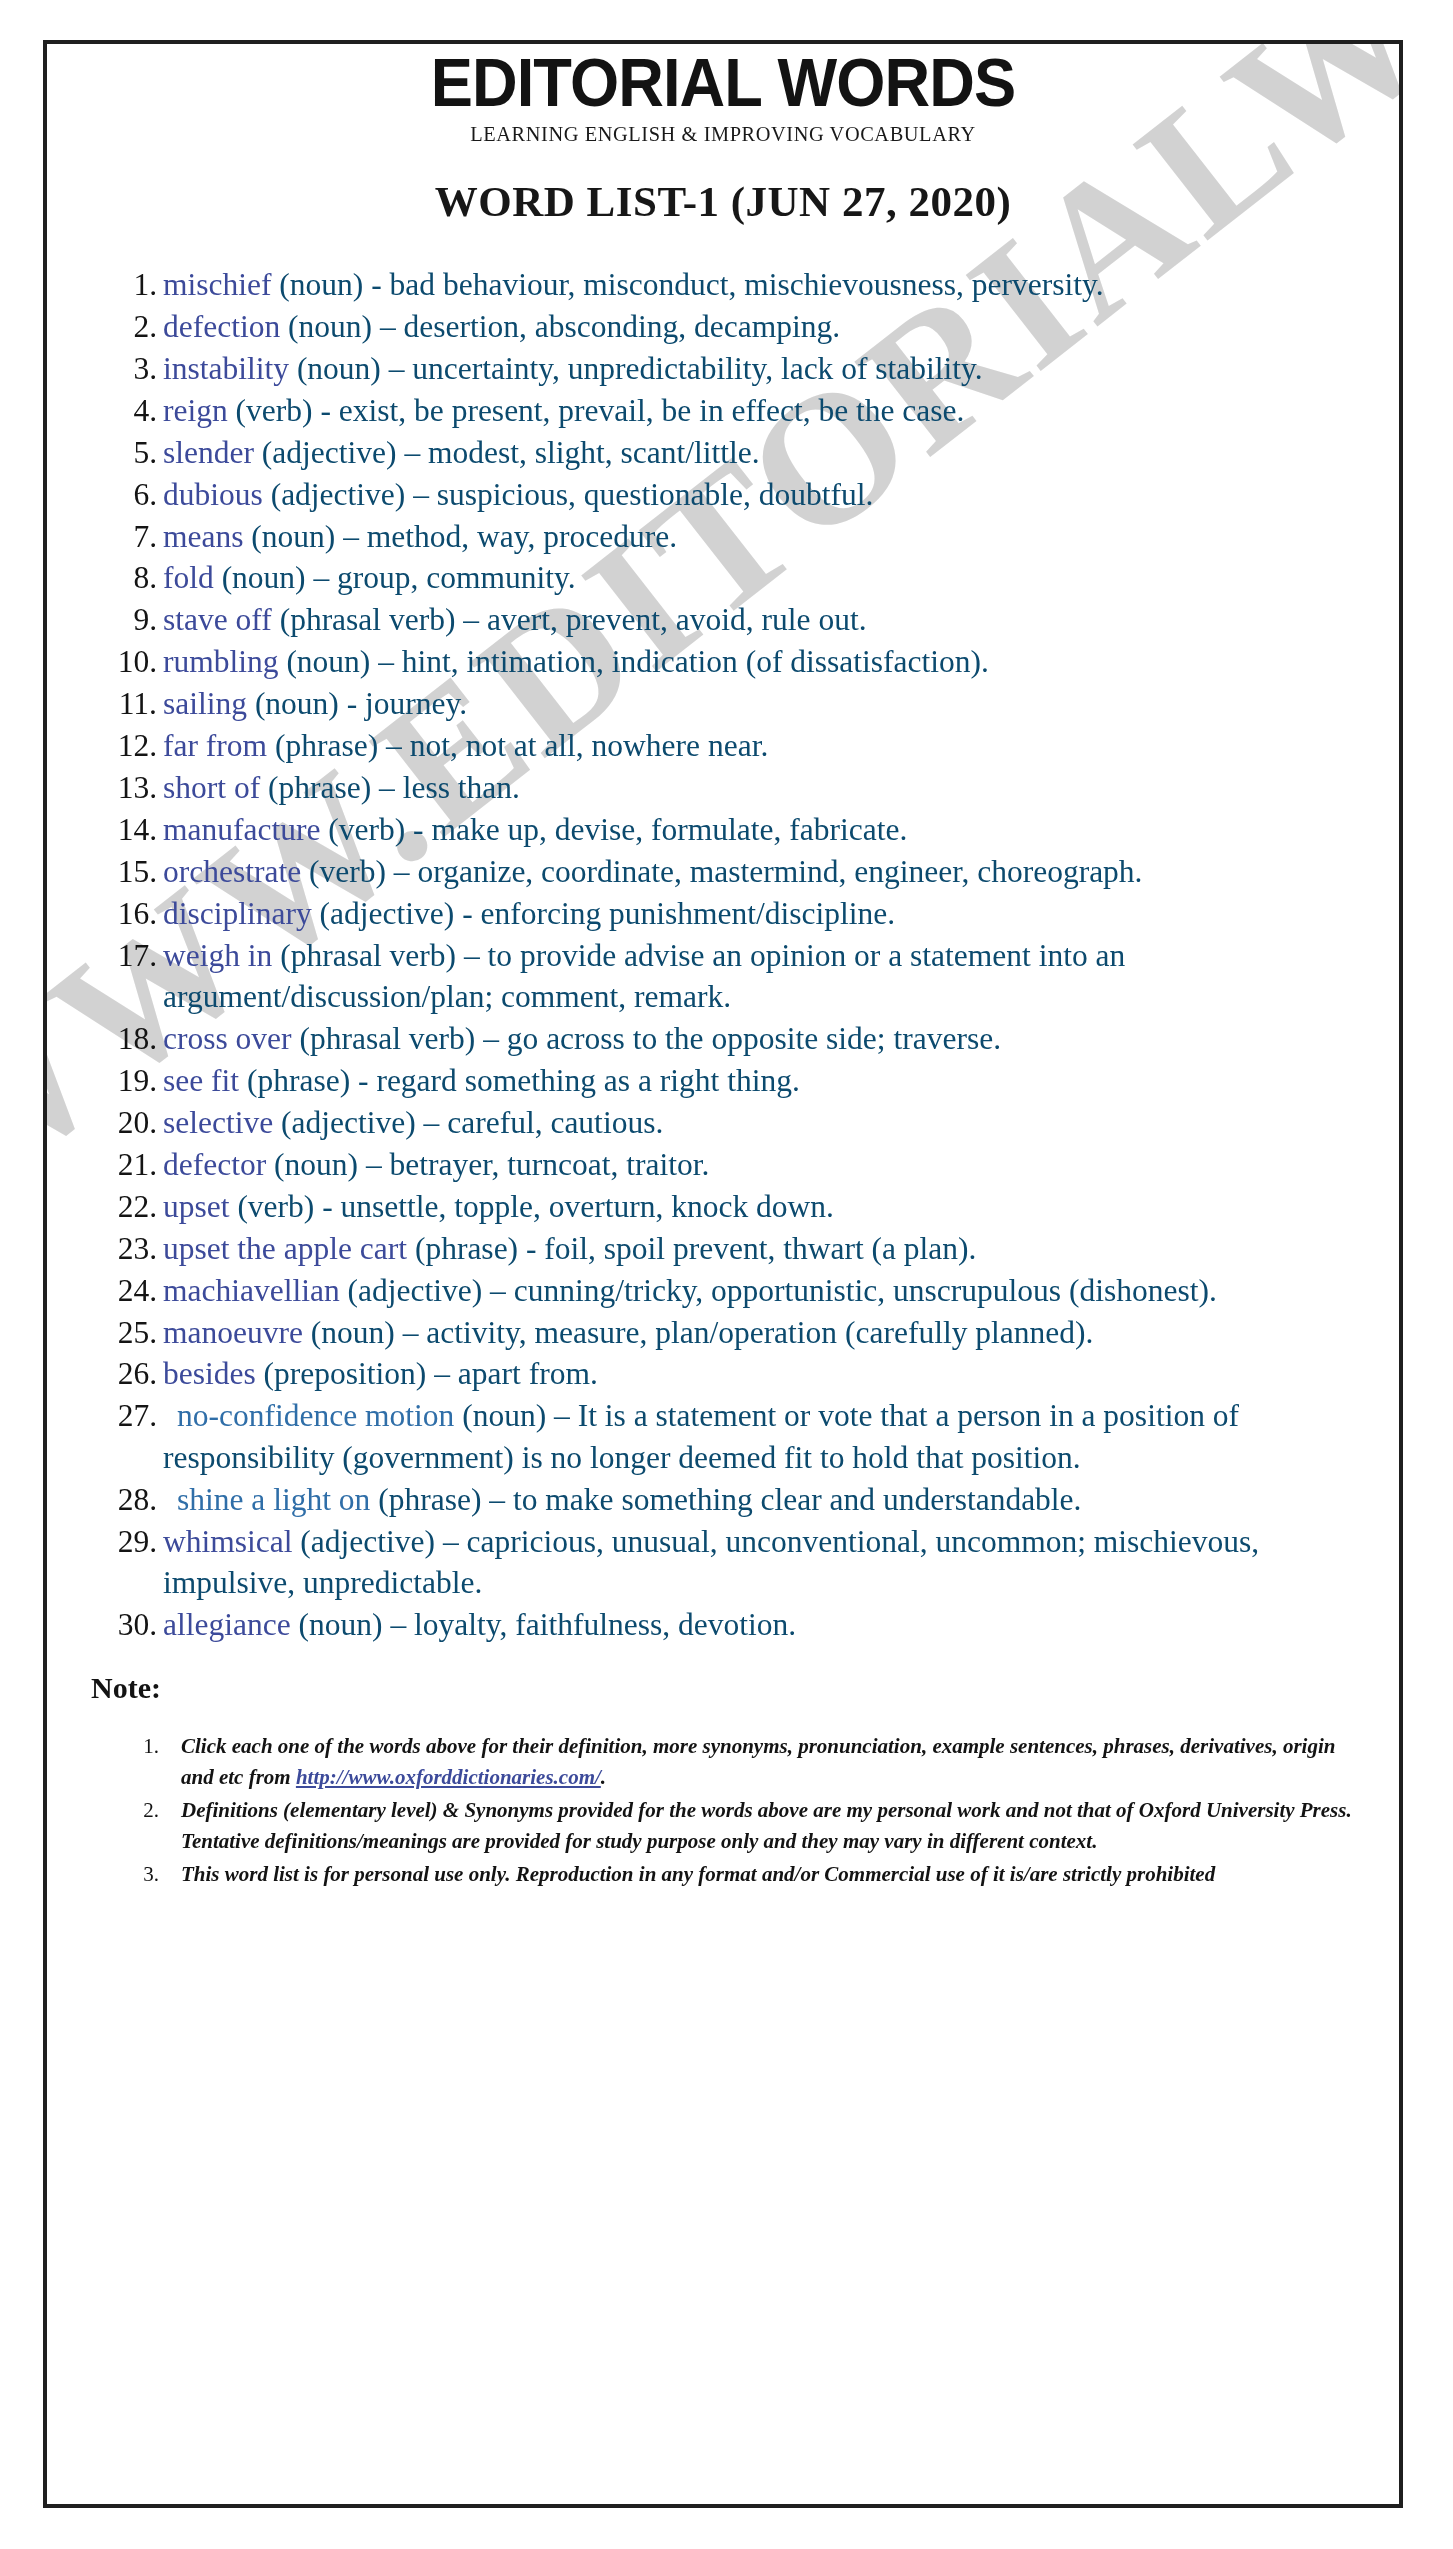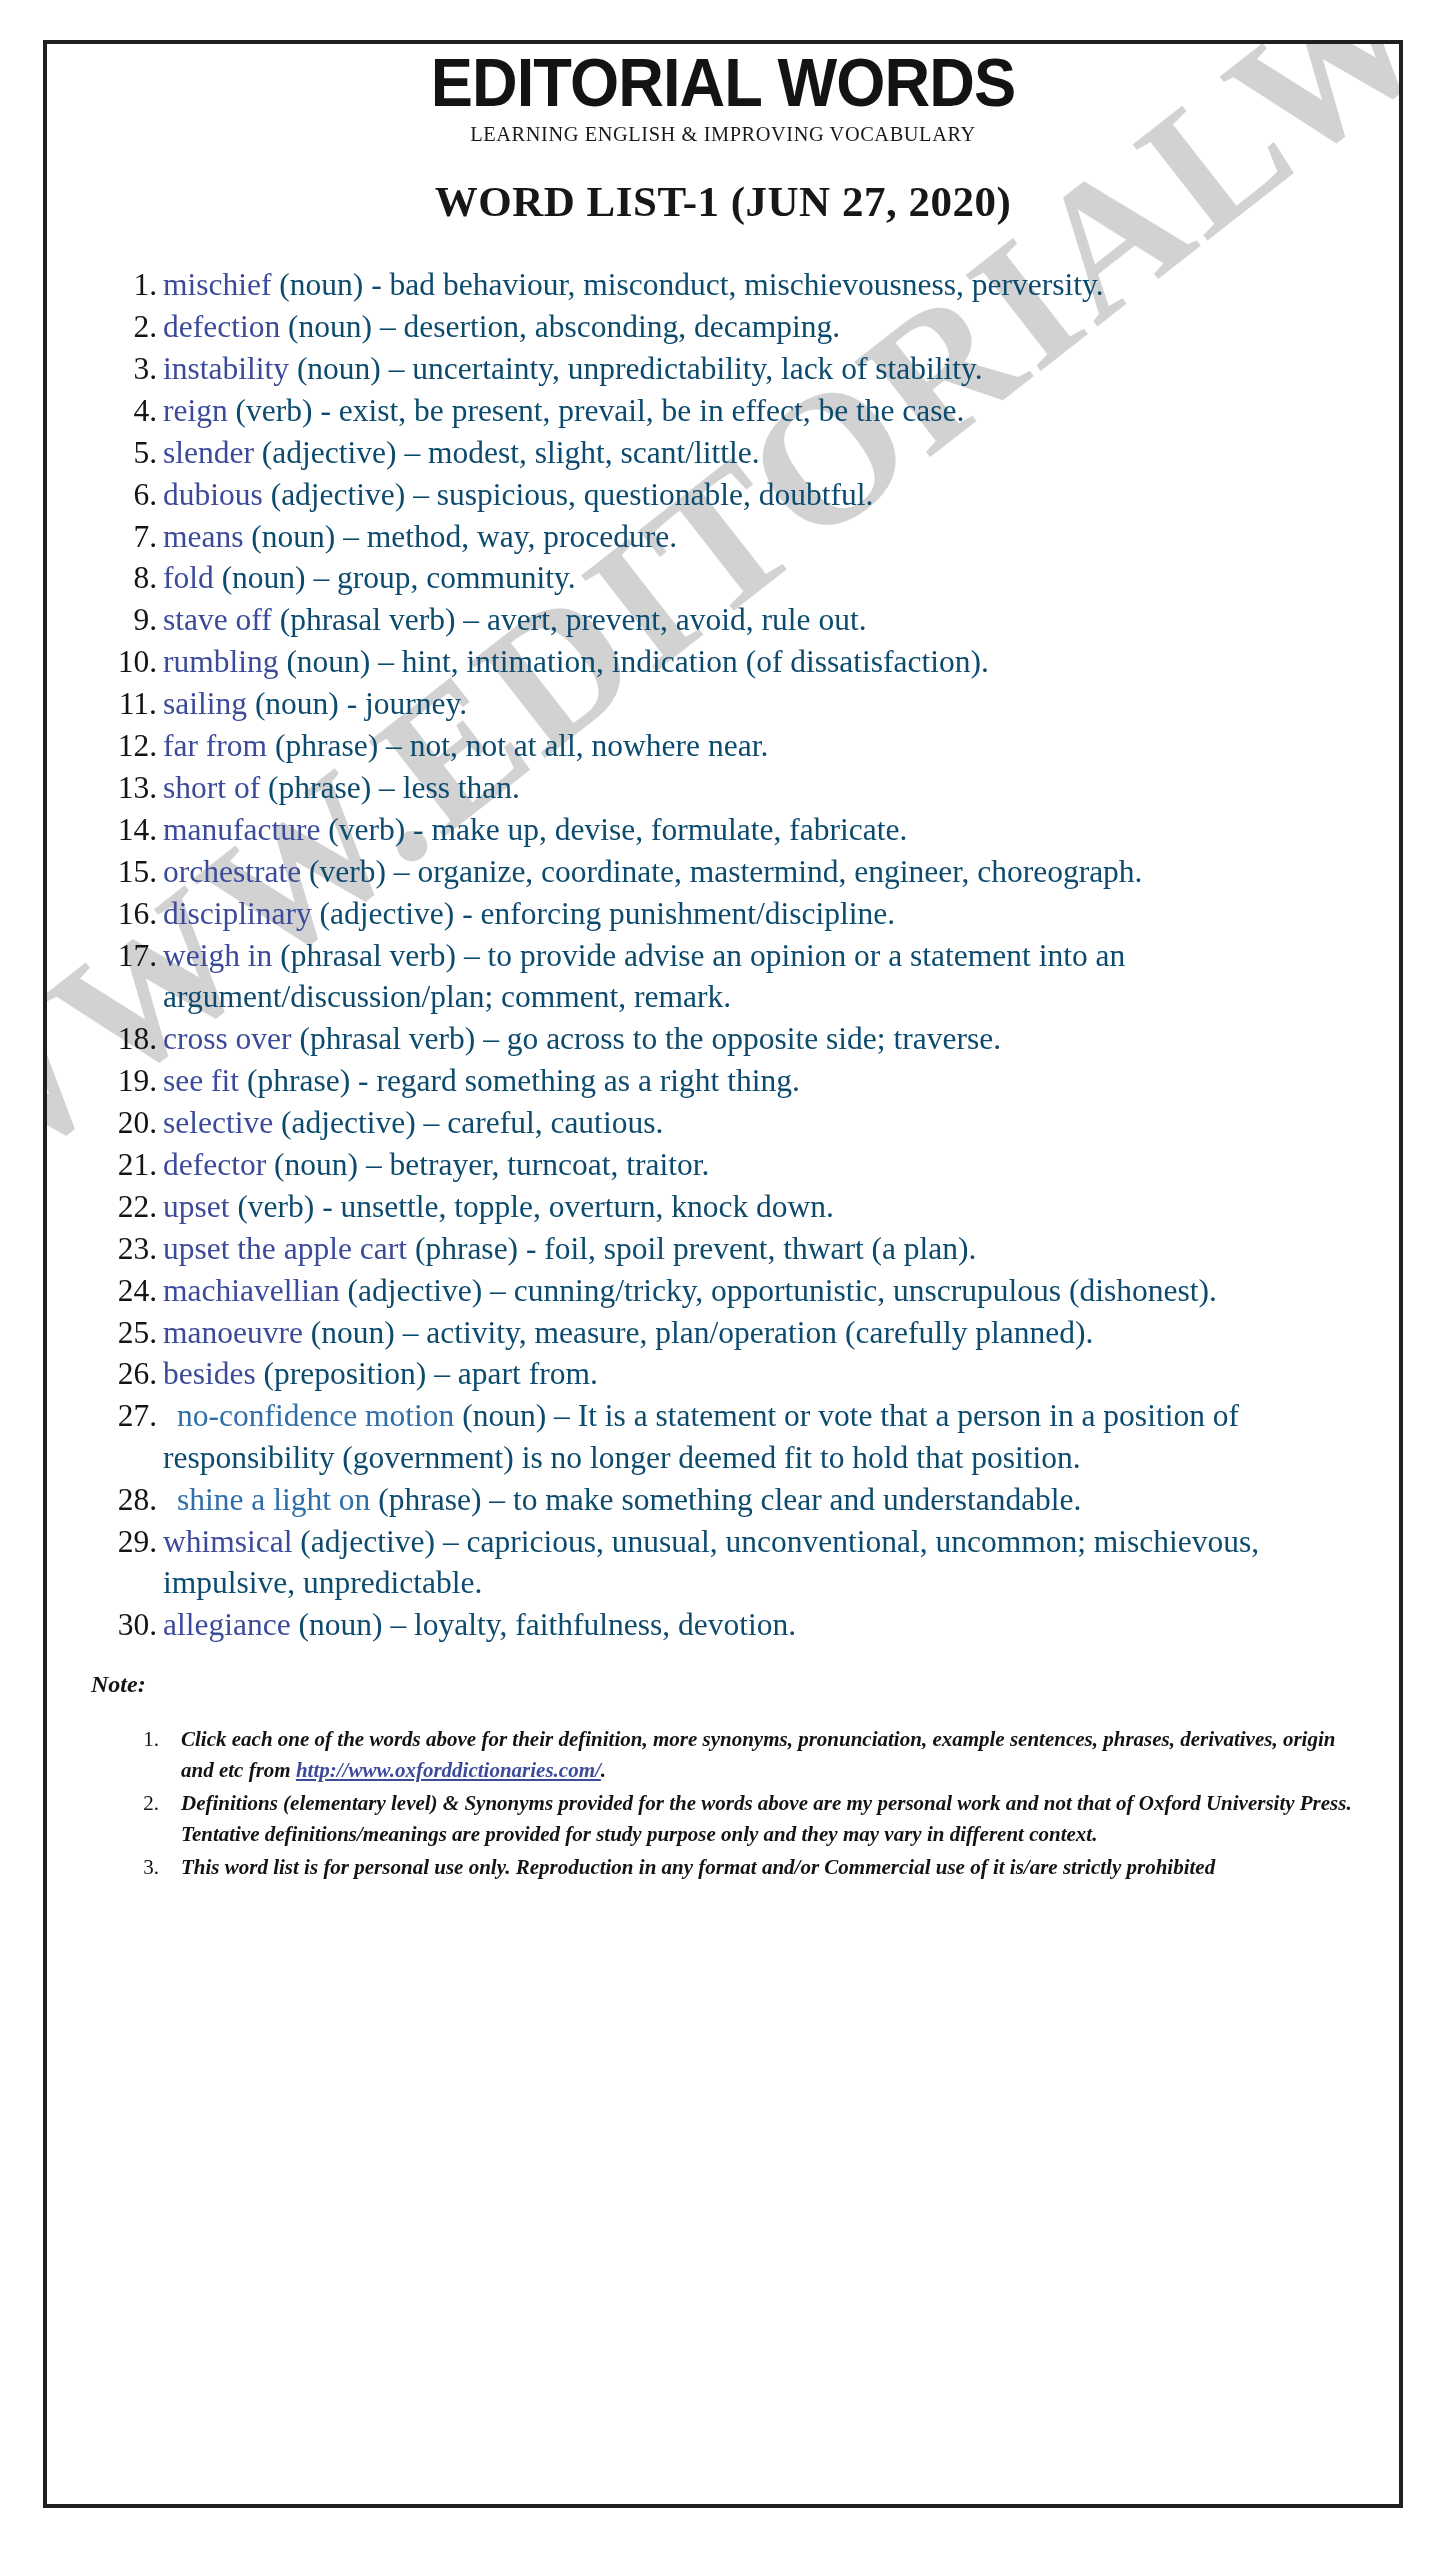--- a/index.html
+++ b/index.html
@@ -133,23 +133,22 @@
     color: #0c4a6e;
     margin-top: 28px;
   }
 
   
   #note-block {
     margin-top: 26px;
     padding: 0 34px 0 44px;
   }
   .note-heading {
-    font-size: 24px;
-    font-weight: 700;
-    font-style: italic;
+    font-size: 30px;
+    font-weight: 700;
     color: #131313;
     margin-bottom: 26px;
   }
   #note-list {
     margin: 0;
     padding: 0;
     list-style: none;
   }
   .note-item {
     position: relative;

